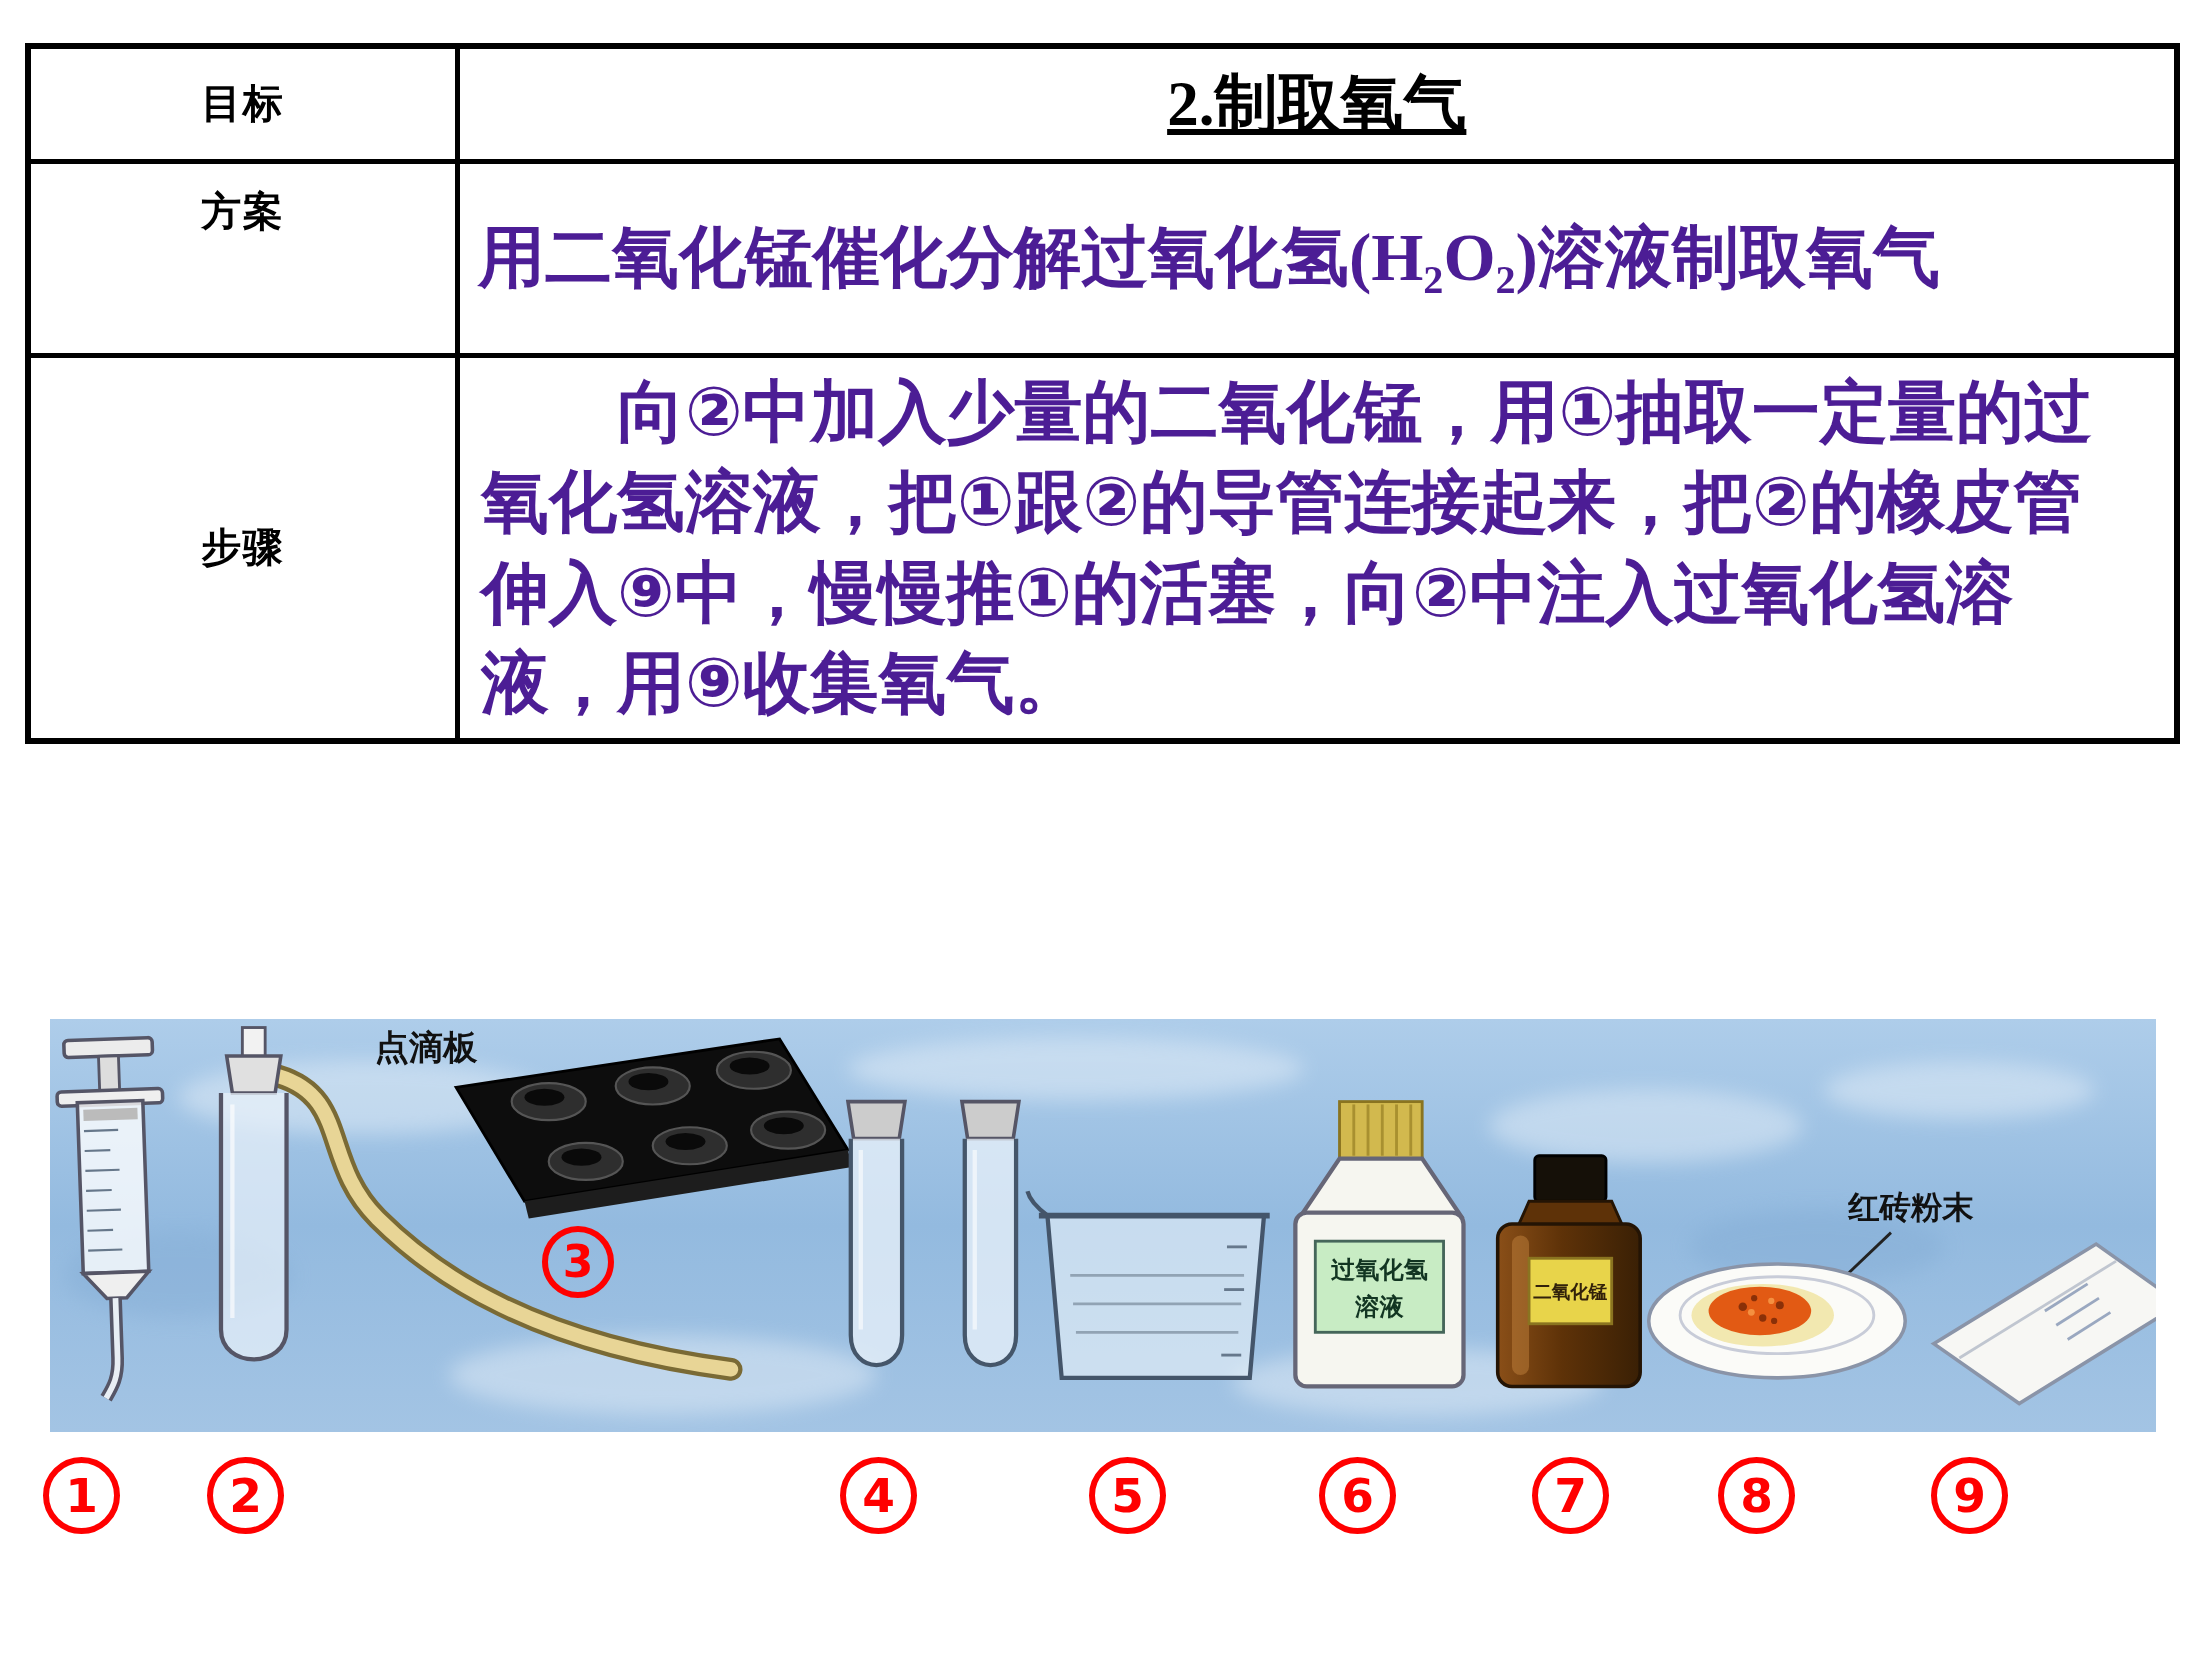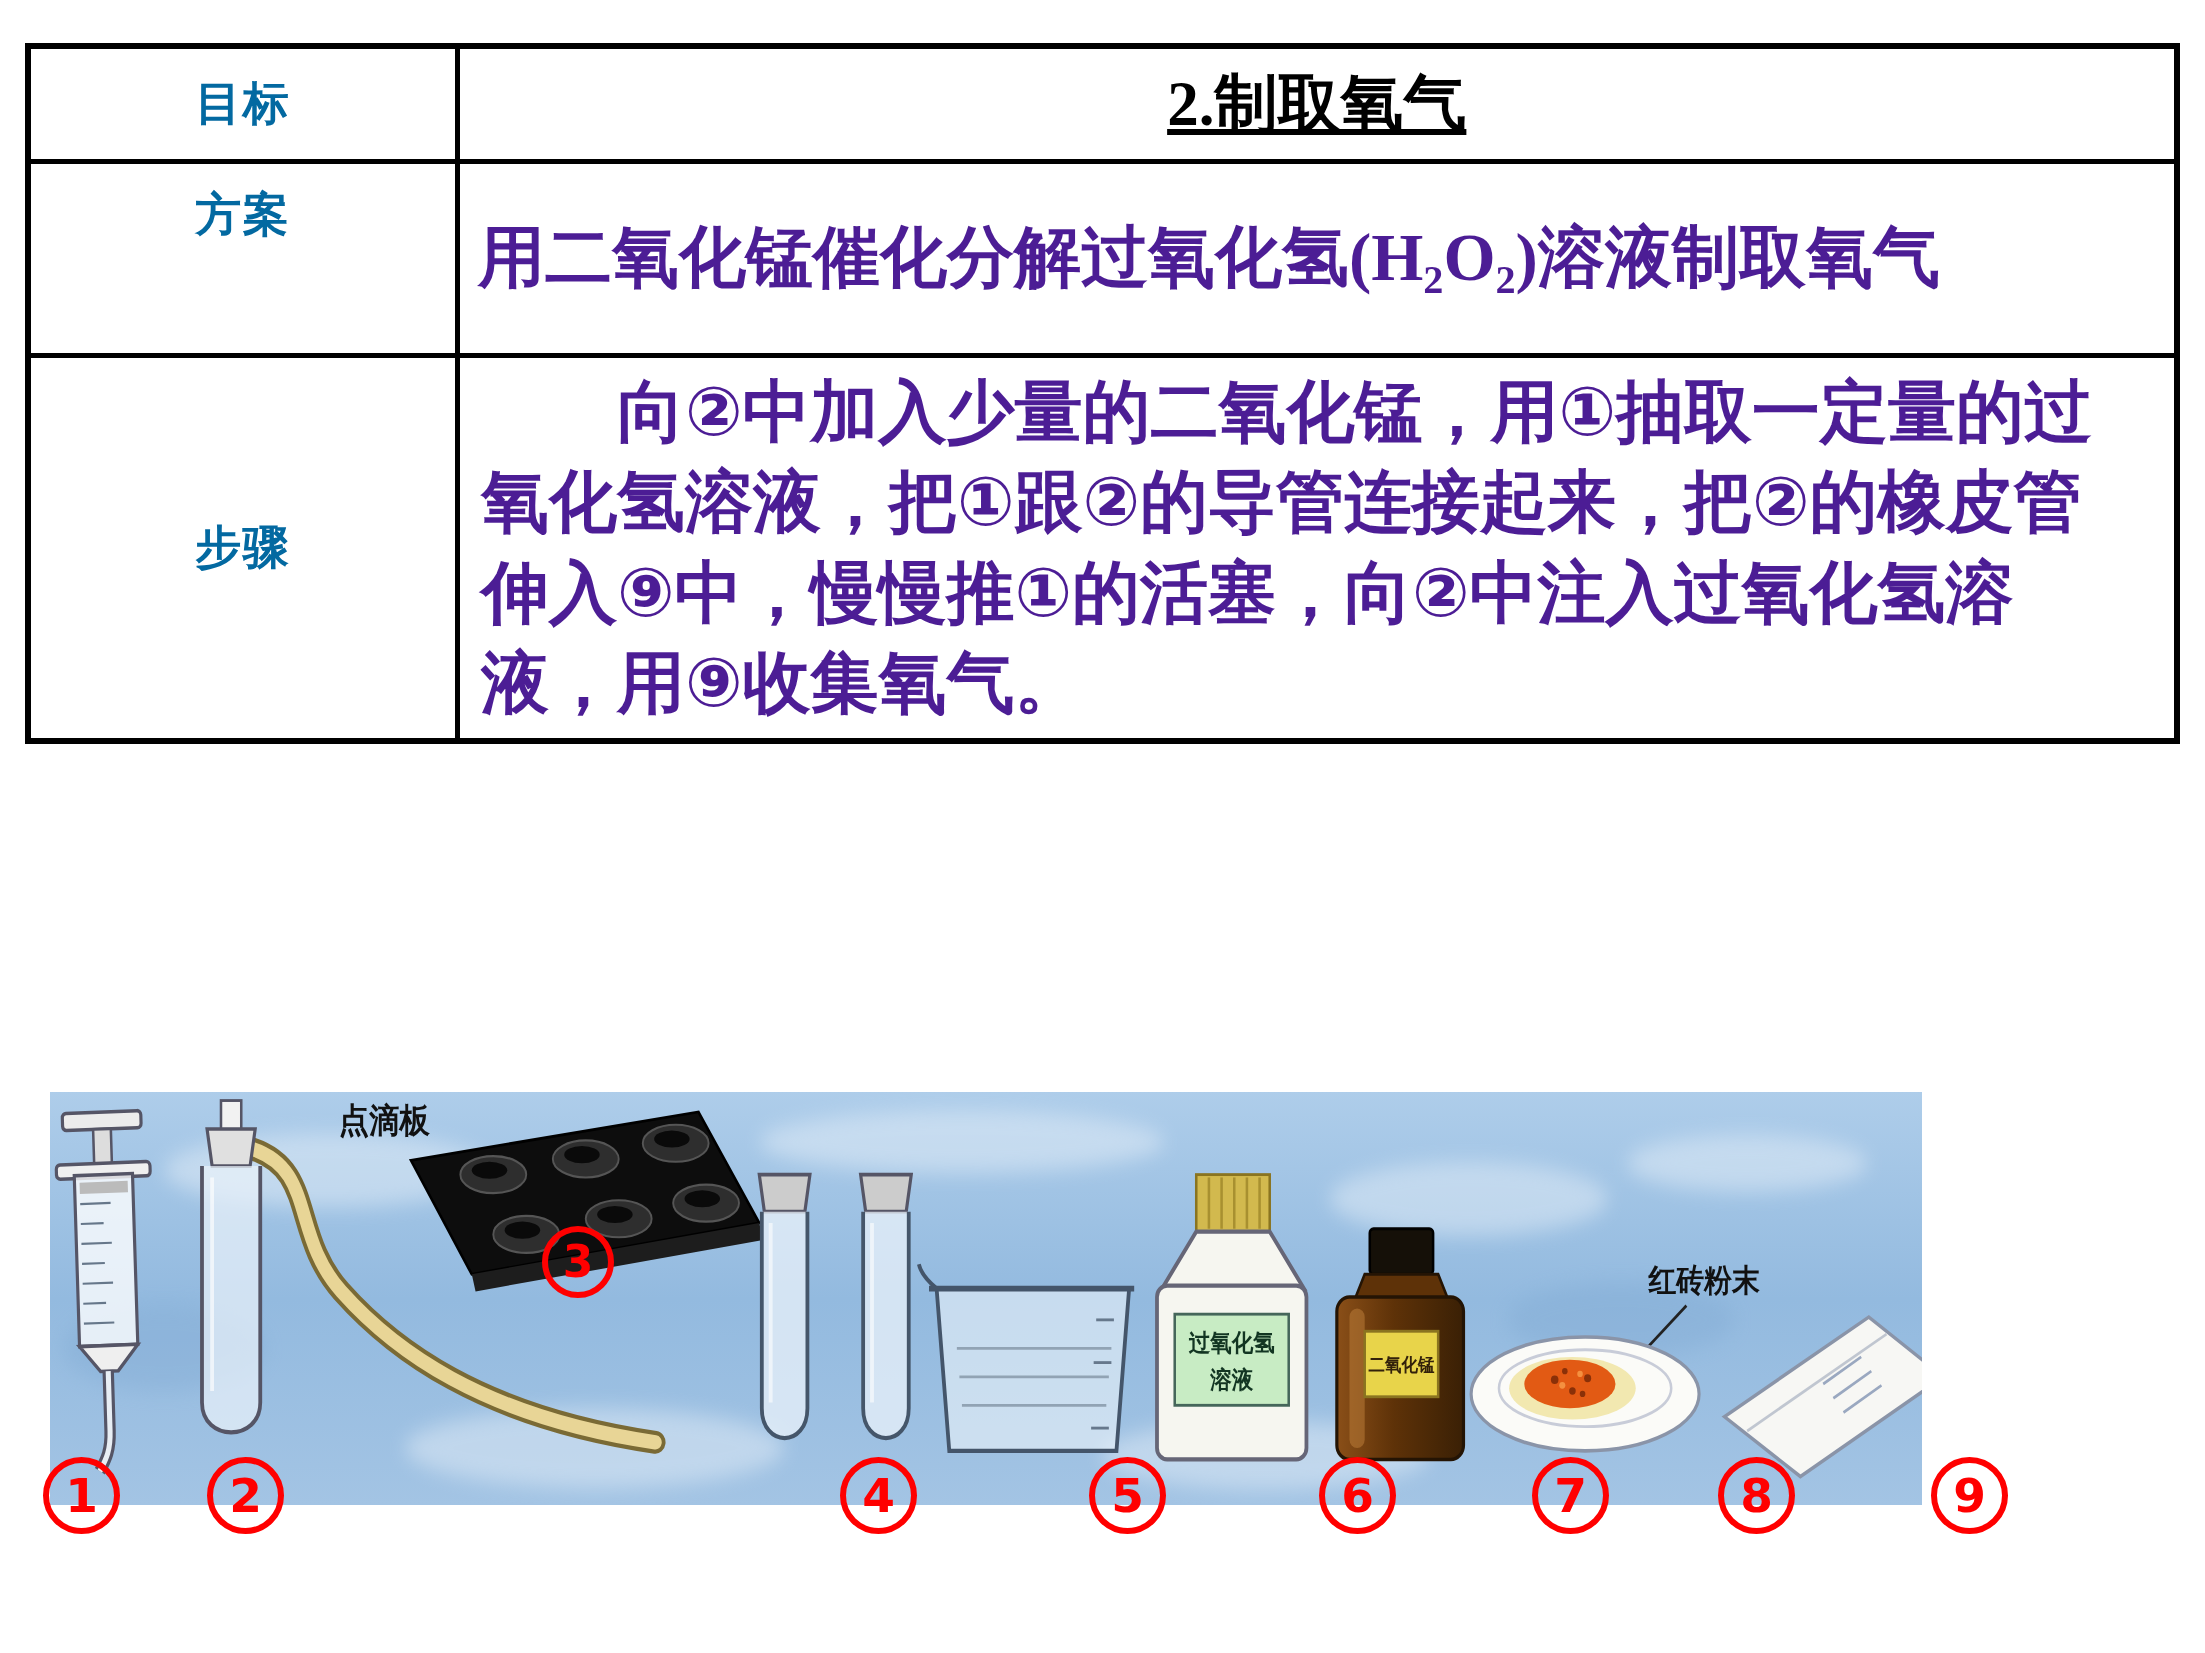--- a/index.html
+++ b/index.html
@@ -11,21 +11,21 @@
   #slide { position:absolute; inset:0; background:#fff; }
 
   
   table.worksheet {
     position:absolute; left:25px; top:43px; width:2155px;
     border-collapse:collapse; table-layout:fixed;
     border:6.9px solid #000;
   }
   table.worksheet th, table.worksheet td { border:5.4px solid #000; overflow:hidden; }
   th.hdr {
-    width:429px; font-weight:bold; font-size:46px; color:#0369a1;
+    width:429px; font-weight:bold; font-size:40px; color:#000000;
     text-align:center; vertical-align:middle; letter-spacing:1.5px;
   }
   tr.row-goal       { height:115px; }
   tr.row-instruments{ height:145px; }
   tr.row-plan       { height:194px; }
   tr.row-steps      { height:375px; }
   tr.row-conclusion { height:112px; }
   tr.row-plan th.hdr { vertical-align:top; padding-top:20px; }
 
   td.goal-content { font-size:63px; font-weight:bold; color:#000; text-align:center; vertical-align:middle;text-decoration:underline; }
@@ -37,21 +37,21 @@
 
   .inst-circle {
     display:inline-flex; align-items:center; justify-content:center;
     width:87px; height:87px; border:8.4px solid #ff0000; border-radius:50%;
     color:#ff0000; font:bold 55px "DejaVu Sans",sans-serif; margin:0 6.9px;
     line-height:1;
   }
 
   
   .photo {
-    position:absolute; left:50px; top:1092px; width:1872px; height:413px;
+    position:absolute; left:50px; top:1019px; width:2106px; height:413px;
   }
   .photo svg { width:100%; height:100%; display:block; }
 
   
   .num-badge {
     position:absolute; width:77px; height:77px;
     border:6.9px solid #ff0000; border-radius:50%;
     color:#ff0000; font:bold 47px "DejaVu Sans",sans-serif;
     display:flex; align-items:center; justify-content:center;
     background:transparent; line-height:1;

